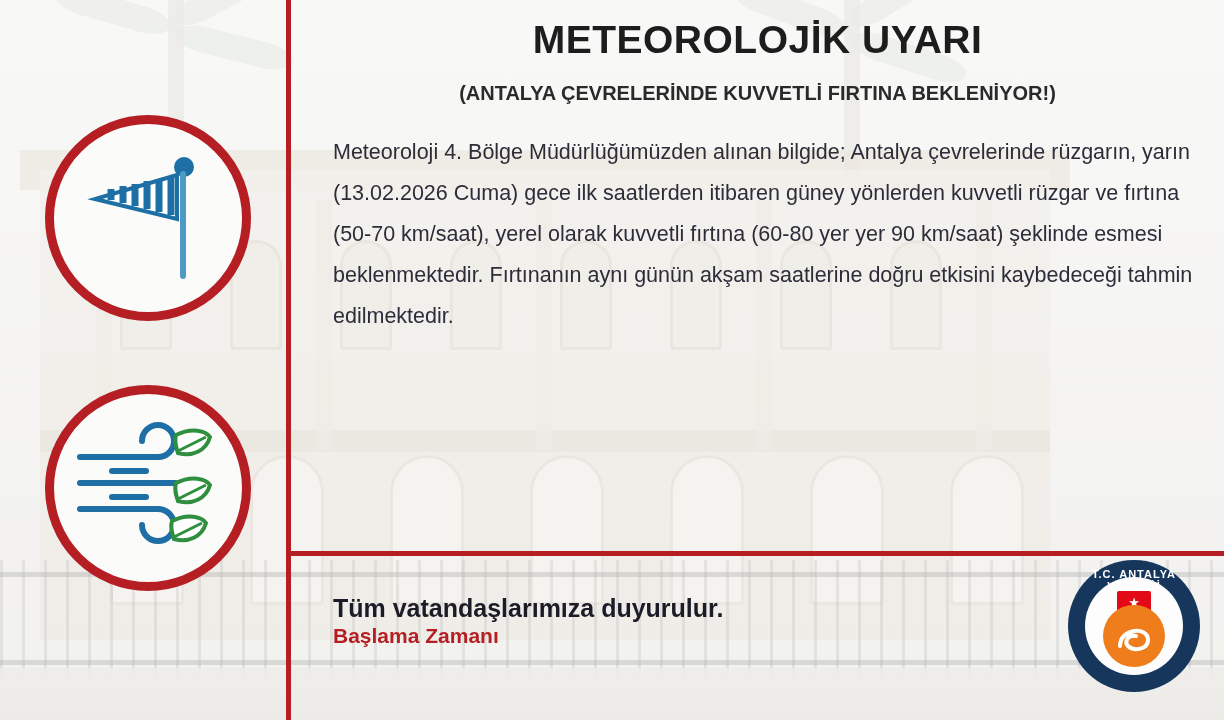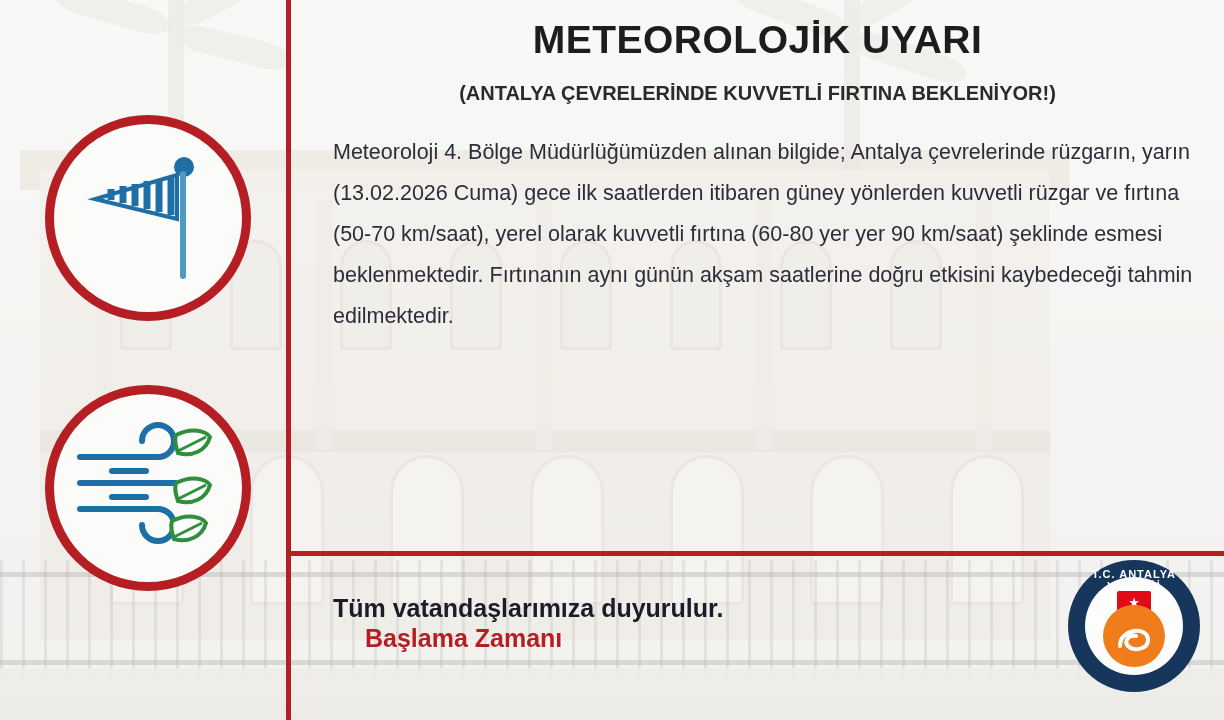--- a/index.html
+++ b/index.html
@@ -140,21 +140,21 @@
   .footer-note {
     position: absolute; left: 42px; top: 578px;
     font-size: 25px; font-weight: bold; color: #1c1c28; margin-top: 16px;
   }
   .times {
     position: absolute; left: 42px; top: 624px; width: 700px;
     display: flex; gap: 78px;
   }
   .time-block { min-width: 250px; }
   .time-label {
-    font-size: 25px; font-weight: bold; color: #b51f24; margin-bottom: 14px; padding-left: 32px;
+    font-size: 21px; font-weight: bold; color: #b51f24; margin-bottom: 14px;
   }
   .time-value {
     font-size: 19.5px; font-weight: bold; color: #b51f24;
   }
 
   
   #emblem {
     position: absolute; right: 24px; top: 560px;
     width: 132px; height: 132px;
   }

